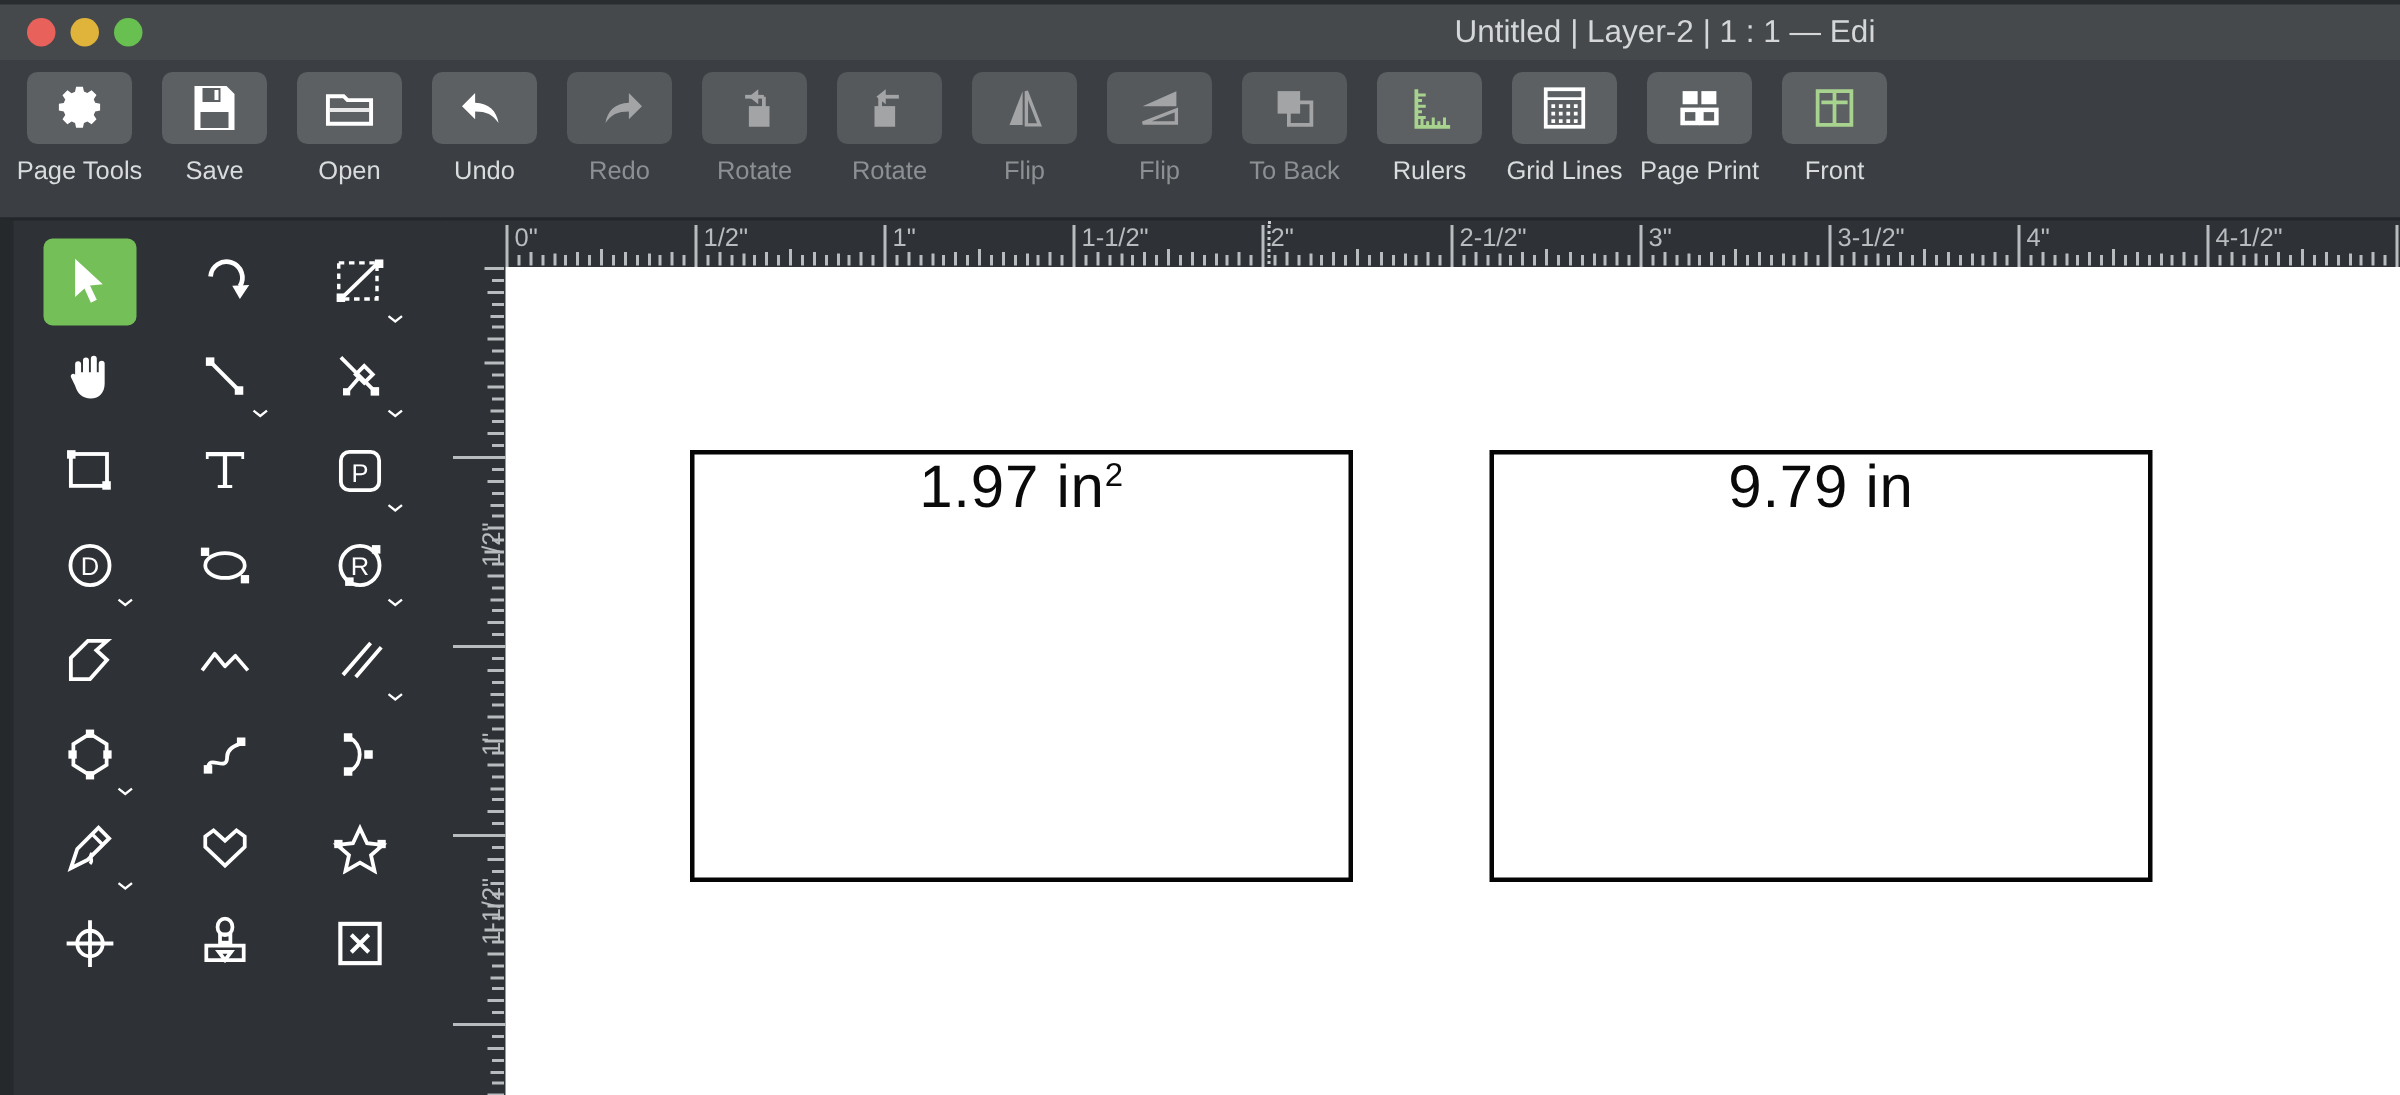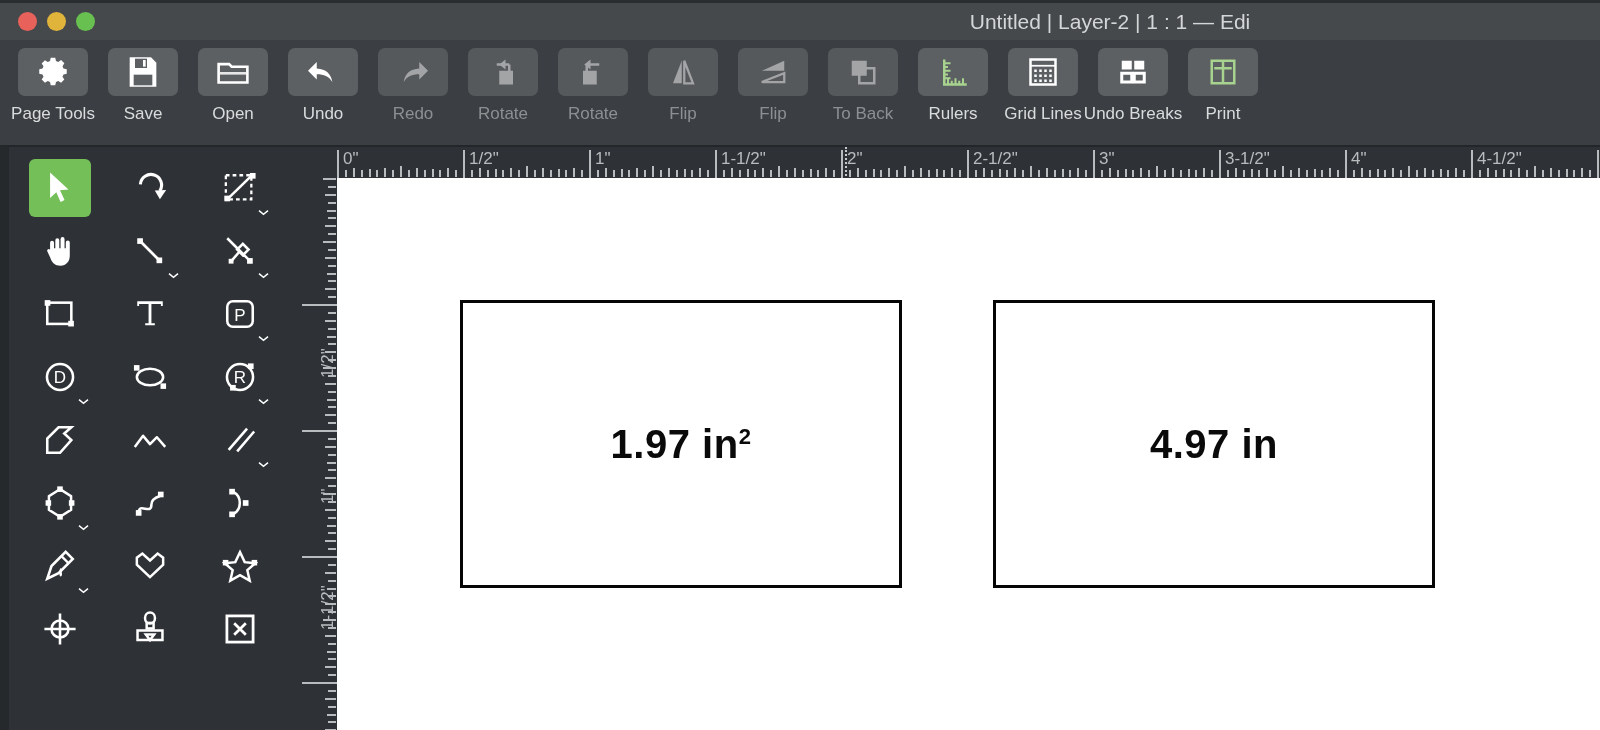--- a/index.html
+++ b/index.html
@@ -126,21 +126,21 @@
   }
   .vlabel {
     position: absolute; color: #b9bcbe; font-size: 17px; white-space: nowrap;
     transform-origin: left top;
     transform: rotate(-90deg);
   }
 
   
   .shape {
     position: absolute; border: 3px solid #050505; background: #ffffff;
-    display: flex; align-items: center; justify-content: center; font-weight: bold;
+    display: flex; align-items: flex-start; justify-content: center;
   }
   .shape .dim {
     font-size: 40px; color: #0a0a0a; font-family: "Liberation Sans", sans-serif;
     letter-spacing: .5px;
   }
   .shape .dim sup { font-size: 0.55em; vertical-align: super; }
 </style>
 </head>
 <body>
 
@@ -302,31 +302,31 @@
 
     <div class="tbtn">
       <div class="chip">
         <svg width="30" height="30" viewBox="0 0 24 24">
           <rect x="3" y="3" width="8" height="7" fill="#fff"></rect>
           <rect x="13" y="3" width="8" height="7" fill="#fff"></rect>
           <rect x="3" y="13" width="8" height="7" fill="none" stroke="#fff" stroke-width="2.4"></rect>
           <rect x="13" y="13" width="8" height="7" fill="none" stroke="#fff" stroke-width="2.4"></rect>
         </svg>
       </div>
-      <div class="lbl">Undo Breaks</div>
+      <div class="lbl">Page Print</div>
     </div>
 
     <div class="tbtn">
       <div class="chip">
         <svg width="30" height="30" viewBox="0 0 24 24">
           <rect x="3" y="3" width="18" height="18" fill="none" stroke="#a8d38f" stroke-width="2"></rect>
           <path stroke="#a8d38f" stroke-width="2" d="M12 3v18M5 9h14"></path>
         </svg>
       </div>
-      <div class="lbl">Print</div>
+      <div class="lbl">Front</div>
     </div>
 
   </div>
 
   <div class="toolpanel">
     <div class="toolgrid">
 
       <div class="tool active">
         <svg width="30" height="34" viewBox="0 0 20 24">
           <path fill="#fff" d="M3 1l13 12-6 .6 3.2 6.8-2.8 1.4L7.4 15 3 19z"></path>
@@ -794,20 +794,20 @@
     <div class="canvas" id="canvas">
 
       <div class="shape" id="shape0" style="left: 123px; top: 122px; width: 442px; height: 288px;">
         <div class="dim">
           <span>1.97 in</span><sup>2</sup>
         </div>
       </div>
 
       <div class="shape" id="shape1" style="left: 656px; top: 122px; width: 442px; height: 288px;">
         <div class="dim">
-          <span>4.97 in</span>
+          <span>9.79 in</span>
         </div>
       </div>
 
     </div>
   </div>
 
 </div>
 
 </body></html>

